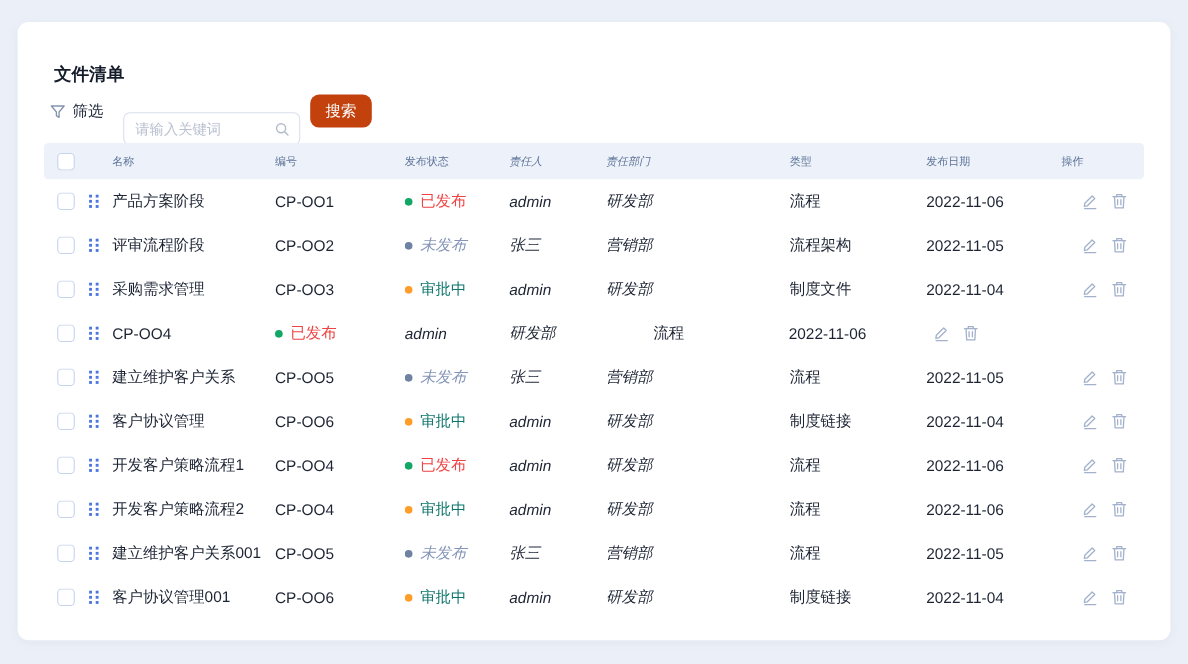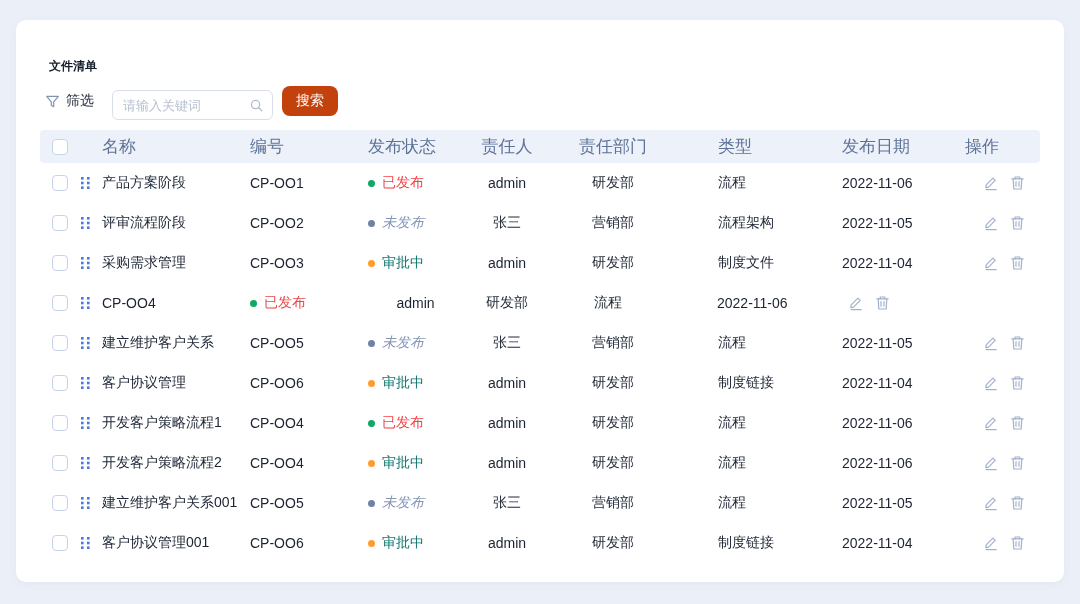--- a/index.html
+++ b/index.html
@@ -11,32 +11,32 @@
     overflow:hidden;
   }
   .card {
     position:absolute; left:16px; top:20px;
     width:1048px; height:562px;
     background:#FFFFFF; border-radius:10px;
     box-shadow:0 2px 10px rgba(40,62,96,.05);
   }
   .page-title {
     position:absolute; left:33px; top:38px;
-    font-size:12px; font-weight:bold; color:#151D2B;
+    font-size:16px; font-weight:bold; color:#151D2B;
   }
   
   .toolbar { position:absolute; left:0; top:66px; width:100%; height:30px; }
   .filter-btn {
     position:absolute; left:29px; top:0; height:30px;
     display:flex; align-items:center; gap:6px; cursor:pointer;
   }
   .filter-btn .f-icon { color:#8494AE; display:flex; }
   .filter-btn .f-label { font-size:14px; color:#222B3C; }
   .search-box {
-    position:absolute; left:96px; top:4px; width:161px; height:30px;
+    position:absolute; left:96px; top:16px; width:161px; height:30px;
     border:1px solid #D9DFEA; border-radius:6px; background:#fff;
     display:flex; align-items:center; padding:0 8px 0 10px;
   }
   .search-box input {
     border:none; outline:none; flex:1; min-width:0;
     font-size:13px; color:#333; background:transparent;
     font-family:inherit;
   }
   .search-box input::placeholder { color:#B9C1D0; }
   .search-box .mag { color:#B3BCCC; display:flex; flex:none; }
@@ -47,27 +47,27 @@
   }
   
   .table { position:absolute; left:24px; top:110px; width:1000px; }
   .tr {
     display:grid;
     grid-template-columns:40px 22px 148px 118px 95px 88px 124px 125px 135px 105px;
     align-items:center;
   }
   .thead {
     height:33px; background:#EDF2FA; border-radius:4px;
-    color:#5D7298; font-size:17px;
+    color:#5D7298; font-size:10px;
   }
   .tbody .tr { height:40px; font-size:14px; color:#1C2433; }
   .td { overflow:hidden; white-space:nowrap; }
   .col-check { display:flex; justify-content:center; }
   .col-handle { display:flex; align-items:center; }
-  .col-person, .col-dept { text-align:center; }
+  .col-person, .col-dept { text-align:left;font-style:italic; }
   .col-type { padding-left:43px; }
   .col-date { padding-left:42px; }
   .thead .col-actions { padding-left:30px; }
   .tbody .col-actions { padding-left:48px; display:flex; gap:11px; align-items:center; }
   .checkbox {
     width:16px; height:16px; border:1px solid #C6D3EC; border-radius:4px;
     background:#fff; display:inline-block; cursor:pointer;
   }
   .drag-handle { color:#4B77DE; display:flex; cursor:grab; }
   

